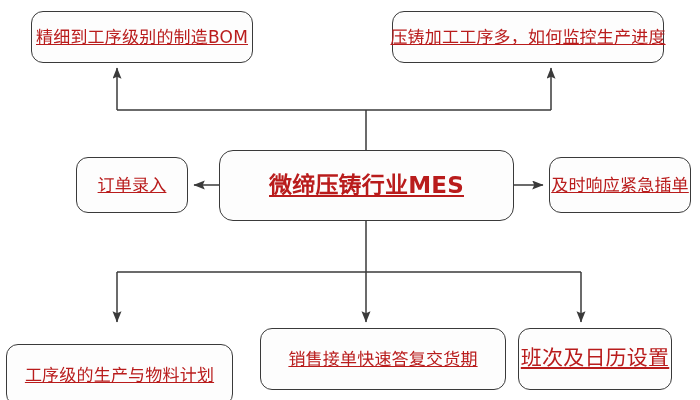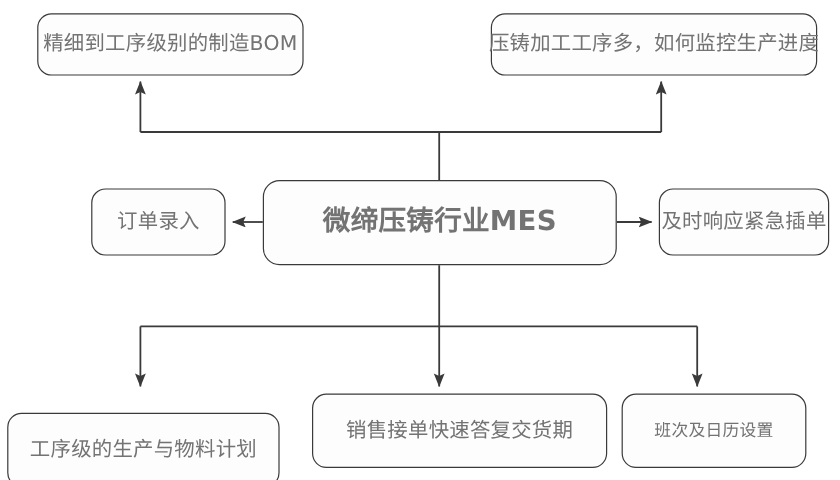--- a/index.html
+++ b/index.html
@@ -29,38 +29,39 @@
   .node {
     position: absolute;
     box-sizing: border-box;
     display: flex;
     align-items: center;
     justify-content: center;
     text-align: center;
     background: #fdfdfd;
     border: 1.6px solid #3a3a3a;
     border-radius: 12px;
-    color: #737373;
+    color: #b91c1c;
     line-height: 1.2;
     padding: 2px 6px;
     white-space: nowrap;
+    text-decoration: underline;
   }
   .node-label {
     display: block;
     letter-spacing: 0.2px;
   }
   
   .n-bom        { left: 31px;  top: 11px;  width: 222px; height: 52px;  font-size: 17px; }
-  .n-monitor    { left: 409px; top: 11px;  width: 272px; height: 52px;  font-size: 17px; }
+  .n-monitor    { left: 392px; top: 11px;  width: 272px; height: 52px;  font-size: 17px; }
   .n-core       { left: 219px; top: 150px; width: 295px; height: 71px;  font-size: 23px; font-weight: bold; border-width: 1.8px; border-radius: 14px; }
   .n-order      { left: 76px;  top: 157px; width: 112px; height: 56px;  font-size: 17px; text-align: right; }
   .n-urgent     { left: 549px; top: 157px; width: 142px; height: 56px;  font-size: 17px; }
   .n-plan       { left: 6px;   top: 344px; width: 227px; height: 62px;  font-size: 17px; }
   .n-delivery   { left: 260px; top: 328px; width: 246px; height: 62px;  font-size: 17px; }
-  .n-calendar   { left: 518px; top: 328px; width: 154px; height: 62px;  font-size: 14px; }
+  .n-calendar   { left: 518px; top: 328px; width: 154px; height: 62px;  font-size: 21px; }
 </style>
 </head>
 <body>
 
 <div id="canvas">
 
   <svg id="edges" width="700" height="400" viewBox="0 0 700 400" xmlns="http://www.w3.org/2000/svg">
     <defs>
       <marker id="arrowEnd" markerWidth="9" markerHeight="9" refX="7.2" refY="3" orient="auto" markerUnits="strokeWidth">
         <path d="M0,0 L7.6,3 L0,6 L1.4,3 z" fill="#3a3a3a"></path>

